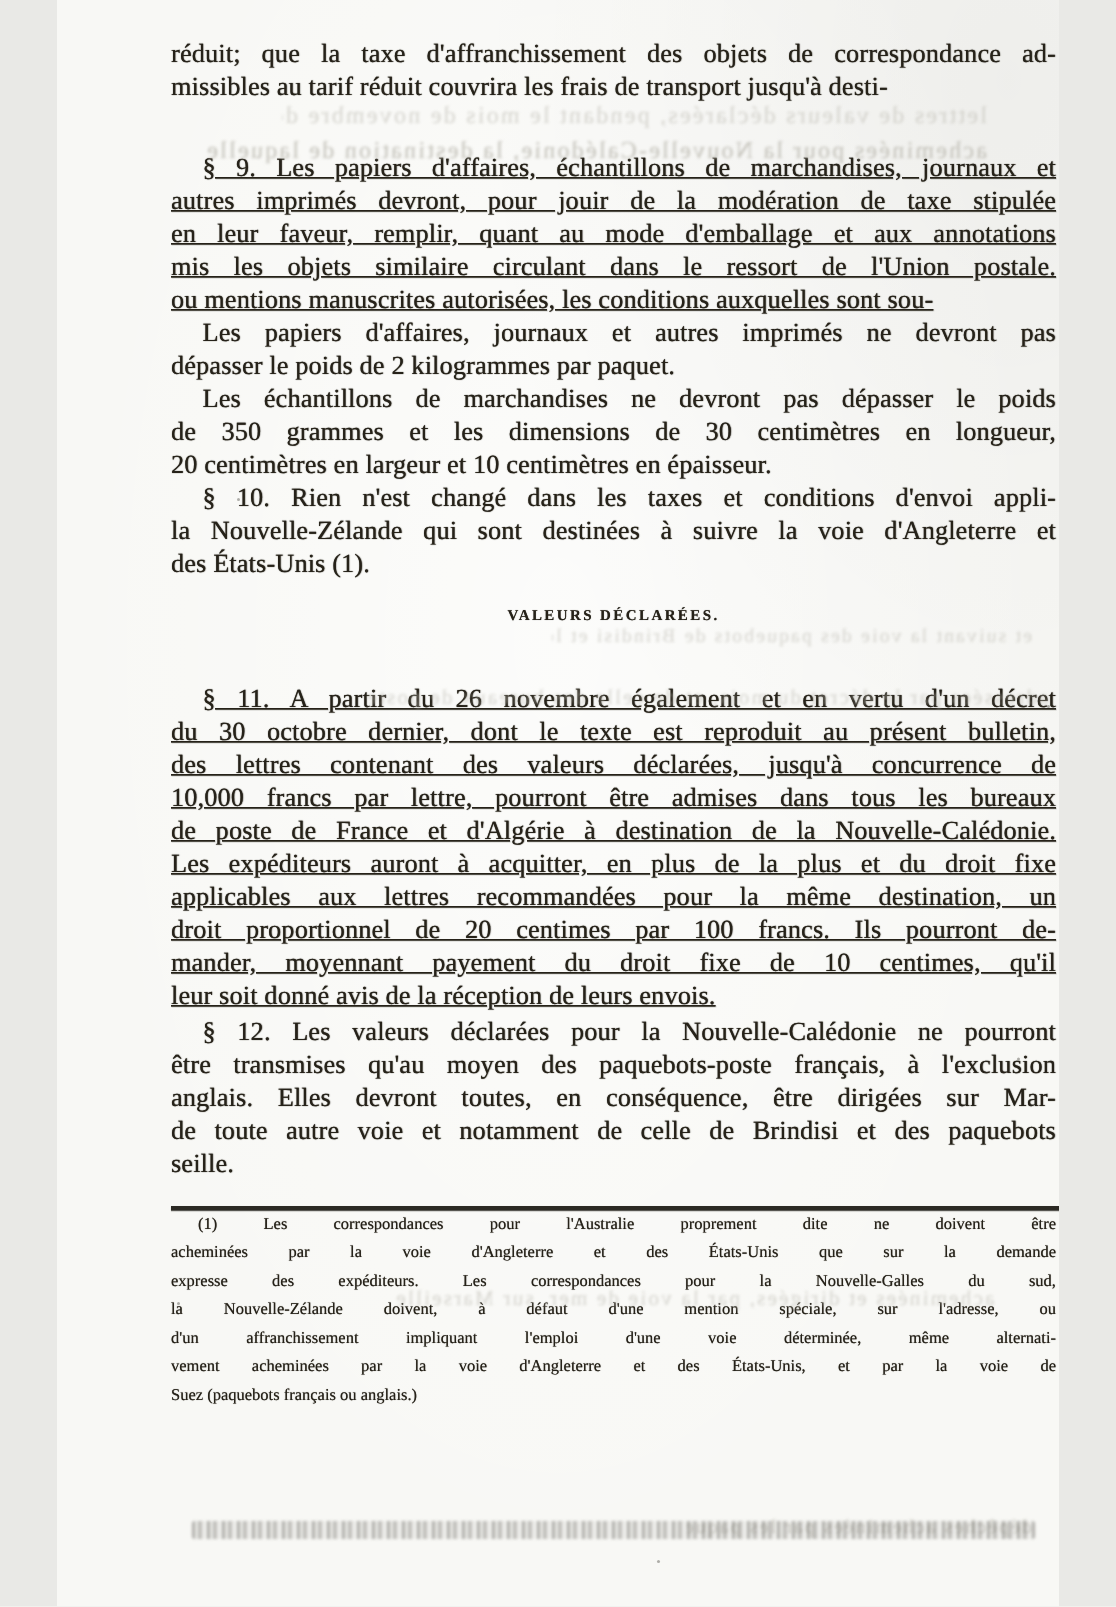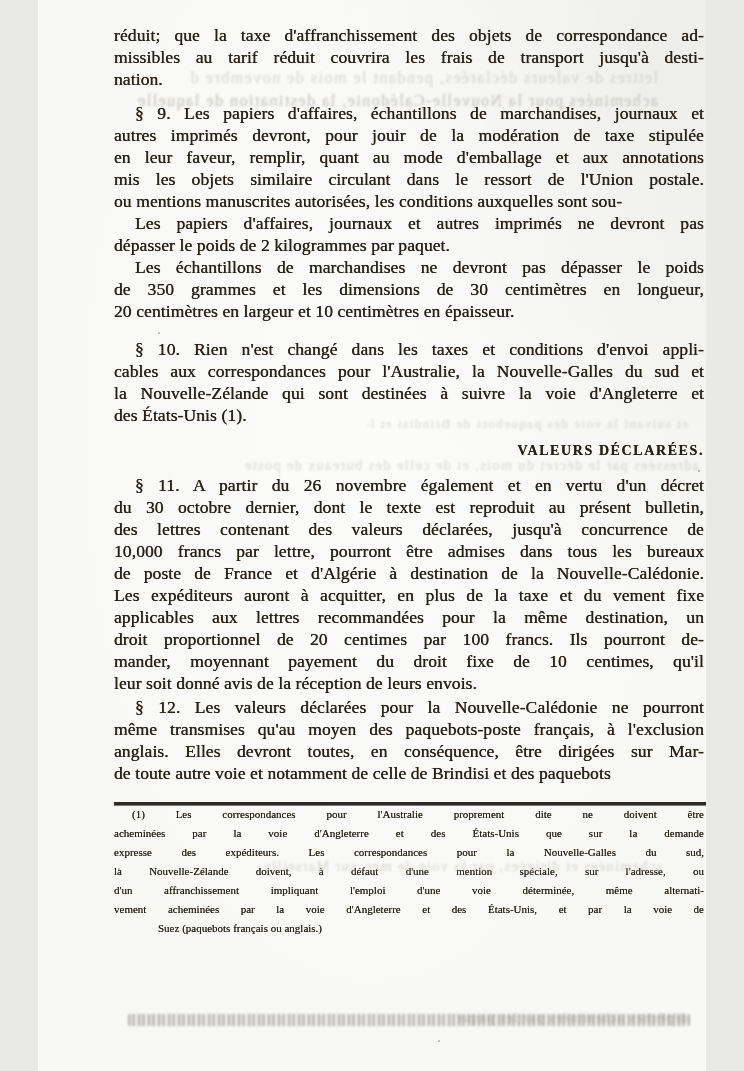--- a/index.html
+++ b/index.html
@@ -39,31 +39,31 @@
     color: var(--ink);
     text-align: justify;
     text-align-last: justify;
     text-justify: inter-word;
     white-space: nowrap;
     letter-spacing: 0.1px;
     text-shadow: 0 0 0.6px rgba(38,34,25,0.85), 0.4px 0.4px 0.7px rgba(38,34,25,0.35);
   }
   .para .line:last-child { text-align-last: left; }
   .para.indent .line:first-child { padding-left: 21px; }
-  .mt20 { margin-top: 12px; }
-  .mt12 { margin-top: 16px; }
+  .mt20 { margin-top: 32px; text-decoration: underline; }
+  .mt12 { margin-top: 0; }
   .mt14 { margin-top: 14px; }
   .mt6  { margin-top: 2px; }
   .mt18 { margin-top: 18px; }
   .mt36 { margin-top: 36px; }
   .heading {
     height: 22px;
     line-height: 22px;
-    text-align: right;
-    font-size: 14px;
+    text-align: center;
+    font-size: 10px;
     font-weight: bold;
     letter-spacing: 1.6px;
     color: var(--ink);
     text-shadow: 0 0 0.5px rgba(38,34,25,0.8);
   }
   .rule {
     height: 2.5px;
     width: 624px;
     background: var(--rule);
     box-shadow: 0 0.5px 0.5px rgba(44,42,36,0.6);
@@ -72,21 +72,21 @@
   .fn-line {
     height: 19px;
     line-height: 19px;
     font-size: 11px;
     color: var(--ink);
     text-align: justify;
     text-align-last: justify;
     white-space: nowrap;
     text-shadow: 0 0 0.5px rgba(38,34,25,0.8);
   }
-  .footnote .fn-line:last-child { text-align-last: left; margin-left: 44px; }
+  .footnote .fn-line:last-child { text-align-last: left; }
   .footnote .fn-line:first-child { padding-left: 18px; }
   .bleed {
     position: absolute;
     transform: scaleX(-1);
     color: var(--bleed);
     filter: blur(1.1px);
     font-size: 16px;
     line-height: 20px;
     letter-spacing: 1.5px;
     white-space: nowrap;
@@ -114,21 +114,20 @@
 </head>
 <body>
 
 <div class="page">
 
   <div class="column">
 
     <div class="para">
         <div class="line">réduit; que la taxe d'affranchissement des objets de correspondance ad-</div>
         <div class="line">missibles au tarif réduit couvrira les frais de transport jusqu'à desti-</div>
-        <div class="line">nation.</div>
       </div>
 
     <div class="para indent mt20">
         <div class="line">§ 9. Les papiers d'affaires, échantillons de marchandises, journaux et</div>
         <div class="line">autres imprimés devront, pour jouir de la modération de taxe stipulée</div>
         <div class="line">en leur faveur, remplir, quant au mode d'emballage et aux annotations</div>
         <div class="line">mis les objets similaire circulant dans le ressort de l'Union postale.</div>
         <div class="line">ou mentions manuscrites autorisées, les conditions auxquelles sont sou-</div>
       </div>
 
@@ -138,45 +137,45 @@
       </div>
 
     <div class="para indent">
         <div class="line">Les échantillons de marchandises ne devront pas dépasser le poids</div>
         <div class="line">de 350 grammes et les dimensions de 30 centimètres en longueur,</div>
         <div class="line">20 centimètres en largeur et 10 centimètres en épaisseur.</div>
       </div>
 
     <div class="para indent mt12">
         <div class="line">§ 10. Rien n'est changé dans les taxes et conditions d'envoi appli-</div>
-        <div class="line">cables aux correspondances pour l'Australie, la Nouvelle-Galles du sud et</div>
         <div class="line">la Nouvelle-Zélande qui sont destinées à suivre la voie d'Angleterre et</div>
         <div class="line">des États-Unis (1).</div>
       </div>
 
     <div class="heading mt14">VALEURS DÉCLARÉES.</div>
 
     <div class="para indent mt20">
         <div class="line">§ 11. A partir du 26 novembre également et en vertu d'un décret</div>
         <div class="line">du 30 octobre dernier, dont le texte est reproduit au présent bulletin,</div>
         <div class="line">des lettres contenant des valeurs déclarées, jusqu'à concurrence de</div>
         <div class="line">10,000 francs par lettre, pourront être admises dans tous les bureaux</div>
         <div class="line">de poste de France et d'Algérie à destination de la Nouvelle-Calédonie.</div>
-        <div class="line">Les expéditeurs auront à acquitter, en plus de la taxe et du vement fixe</div>
+        <div class="line">Les expéditeurs auront à acquitter, en plus de la plus et du droit fixe</div>
         <div class="line">applicables aux lettres recommandées pour la même destination, un</div>
         <div class="line">droit proportionnel de 20 centimes par 100 francs. Ils pourront de-</div>
         <div class="line">mander, moyennant payement du droit fixe de 10 centimes, qu'il</div>
         <div class="line">leur soit donné avis de la réception de leurs envois.</div>
       </div>
 
     <div class="para indent mt6">
         <div class="line">§ 12. Les valeurs déclarées pour la Nouvelle-Calédonie ne pourront</div>
-        <div class="line">même transmises qu'au moyen des paquebots-poste français, à l'exclusion</div>
+        <div class="line">être transmises qu'au moyen des paquebots-poste français, à l'exclusion</div>
         <div class="line">anglais. Elles devront toutes, en conséquence, être dirigées sur Mar-</div>
         <div class="line">de toute autre voie et notamment de celle de Brindisi et des paquebots</div>
+        <div class="line">seille.</div>
       </div>
 
     <div class="rule mt18"></div>
 
     <div class="footnote mt36">
         <div class="fn-line">(1) Les correspondances pour l'Australie proprement dite ne doivent être</div>
         <div class="fn-line">acheminées par la voie d'Angleterre et des États-Unis que sur la demande</div>
         <div class="fn-line">expresse des expéditeurs. Les correspondances pour la Nouvelle-Galles du sud,</div>
         <div class="fn-line">la Nouvelle-Zélande doivent, à défaut d'une mention spéciale, sur l'adresse, ou</div>
         <div class="fn-line">d'un affranchissement impliquant l'emploi d'une voie déterminée, même alternati-</div>

